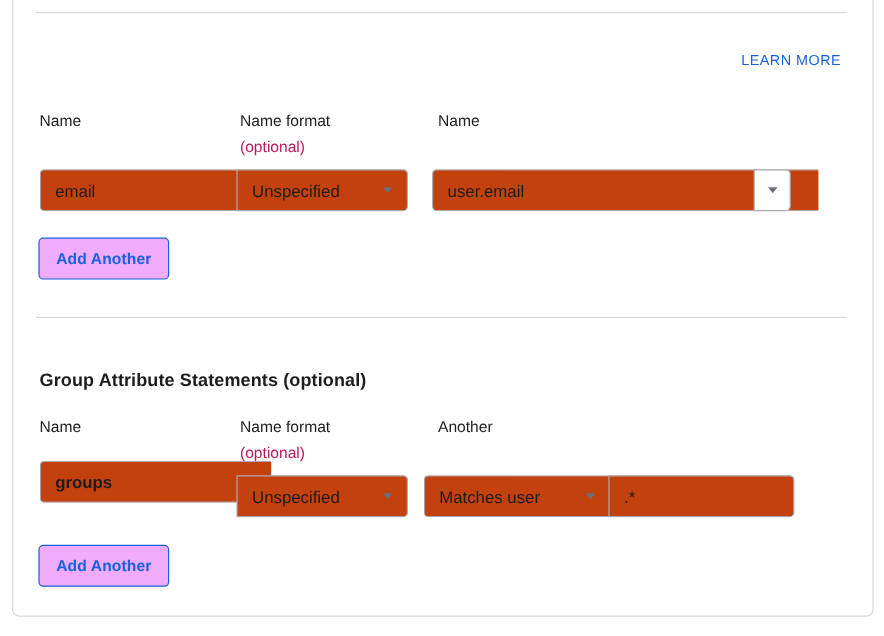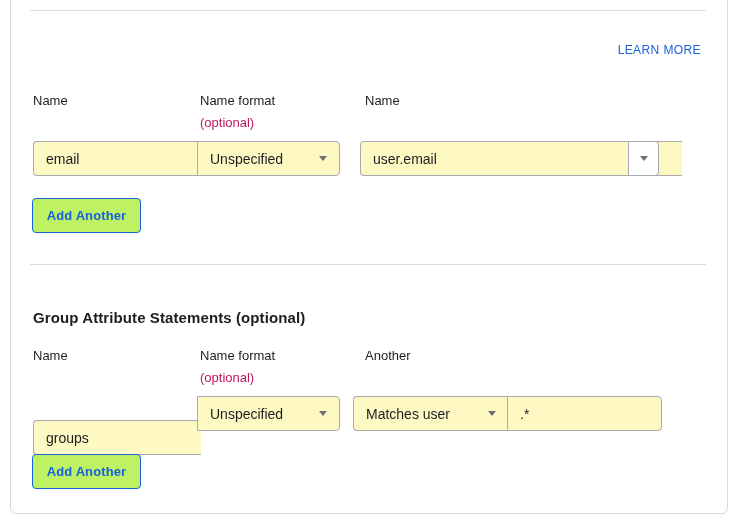--- a/index.html
+++ b/index.html
@@ -57,21 +57,21 @@
   .col-note {
     position: absolute;
     font-size: 13px;
     font-weight: normal;
     color: #be185d;
   }
 
   .field {
     position: absolute;
     height: 35px;
-    background: #fef9c3;
+    background: #c2410c;
     border: 1px solid #aaaab2;
     font-size: 14px;
     color: #1d1d21;
     padding: 0 12px;
     outline: none;
   }
   input.field { font-family: "Liberation Sans", sans-serif; }
   .rad-left  { border-radius: 4px 0 0 4px; border-right: none; }
   .rad-right { border-radius: 0 4px 4px 0; }
 
@@ -99,21 +99,21 @@
     display: flex;
     align-items: center;
     justify-content: center;
     cursor: pointer;
   }
 
   .add-btn {
     position: absolute;
     left: 32px;
     width: 109px; height: 35px;
-    background: #bef264;
+    background: #f0abfc;
     border: 1px solid #1662dd;
     border-radius: 4px;
     color: #1662dd;
     font-size: 13px;
     font-weight: bold;
     font-family: "Liberation Sans", sans-serif;
     display: flex;
     align-items: center;
     justify-content: center;
     cursor: pointer;
@@ -154,21 +154,21 @@
 
   <div class="divider" style="top:264px;"></div>
 
   <div class="section-title" style="top:309px;">Group Attribute Statements (optional)</div>
 
   <div class="col-label" style="left:33px; top:348px;">Name</div>
   <div class="col-label" style="left:200px; top:348px;">Name format</div>
   <div class="col-note" style="left:200px; top:370px;">(optional)</div>
   <div class="col-label" style="left:365px; top:348px;">Another</div>
 
-  <input class="field rad-left" style="left: 33px; top: 420px; width: 168px;" value="groups">
+  <input class="field rad-left" style="left: 33px; top: 384px; width: 193px; font-weight: bold;" value="groups">
 
   <div class="field rad-right select" style="left:197px; top:396px; width:143px;">
     <span class="sel-text">Unspecified</span>
     <span class="caret"></span>
   </div>
 
   <div class="field rad-left select" style="left:353px; top:396px; width:155px;">
     <span class="sel-text">Matches user</span>
     <span class="caret"></span>
   </div>

